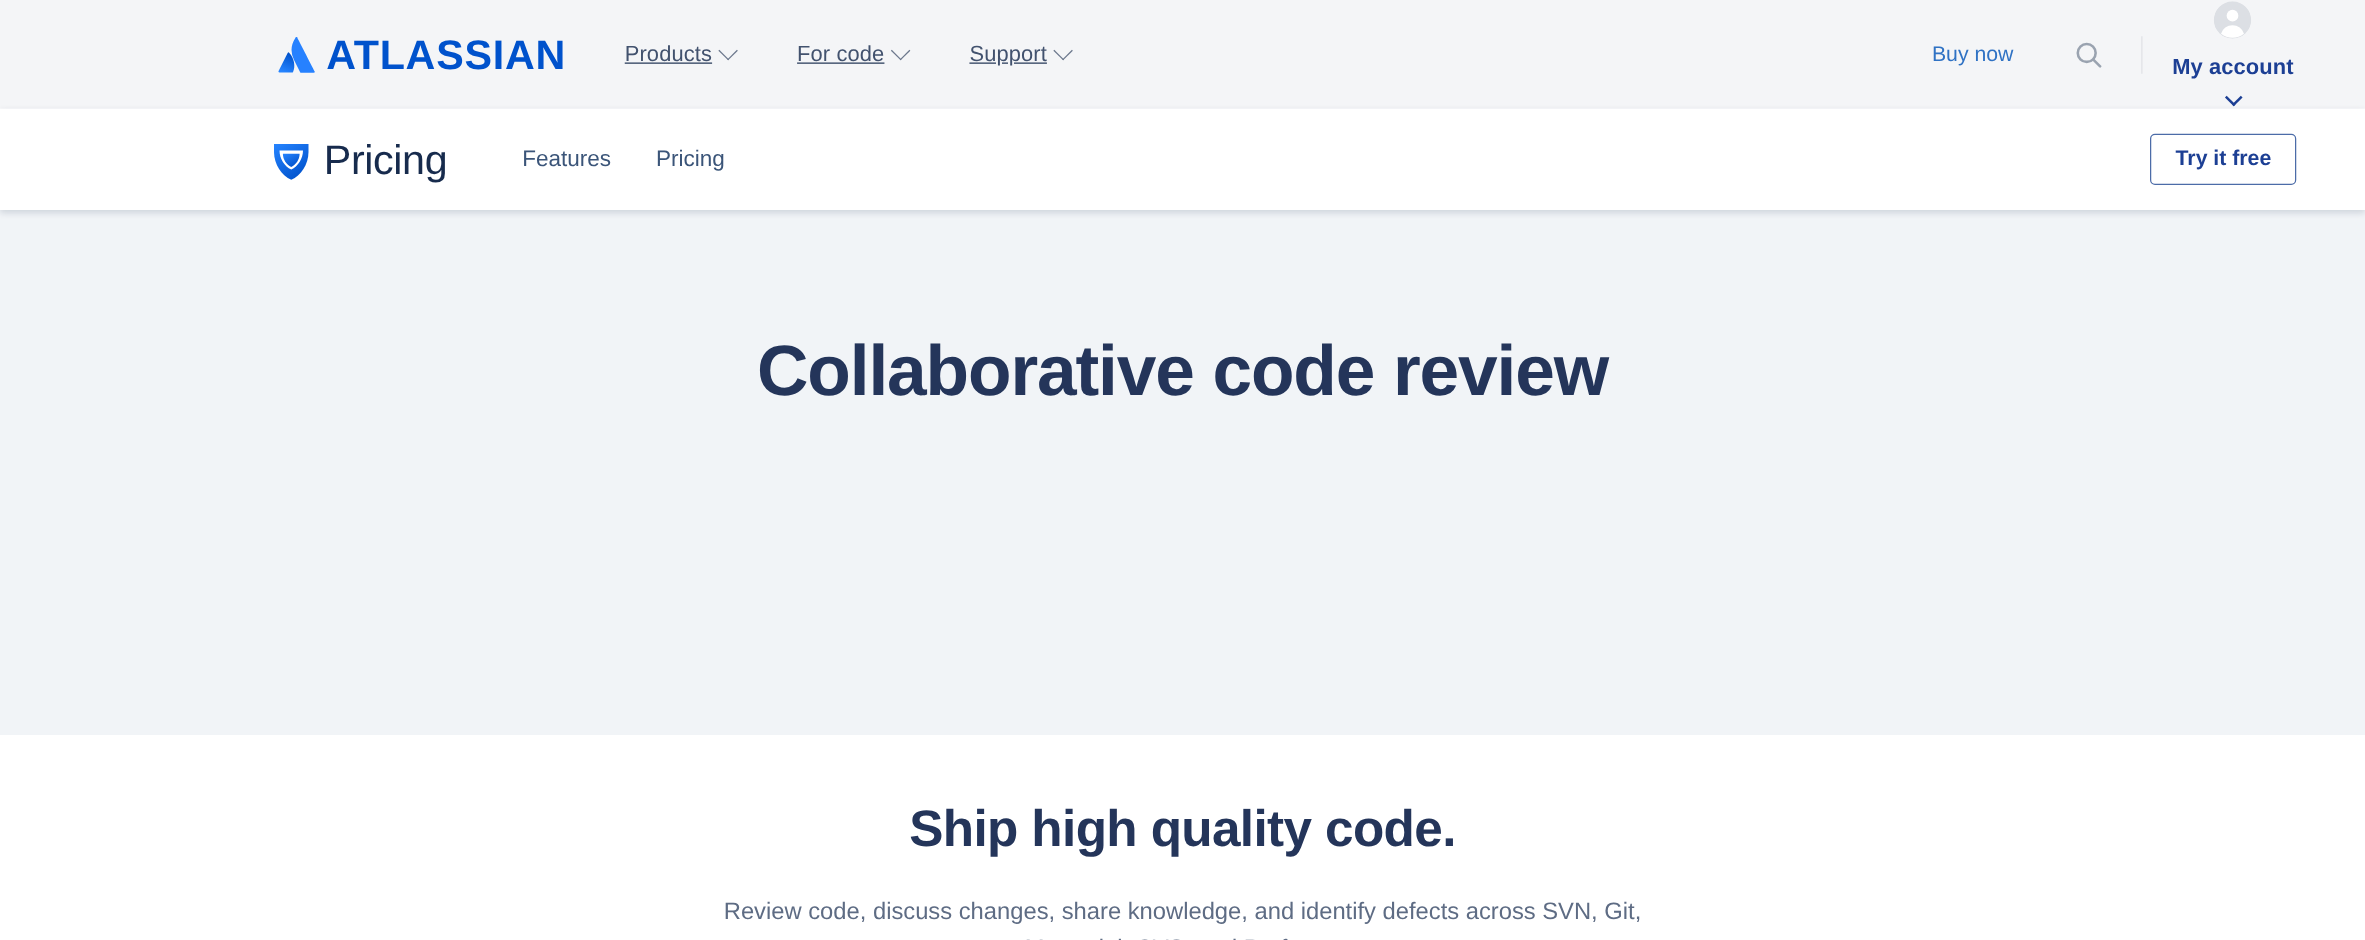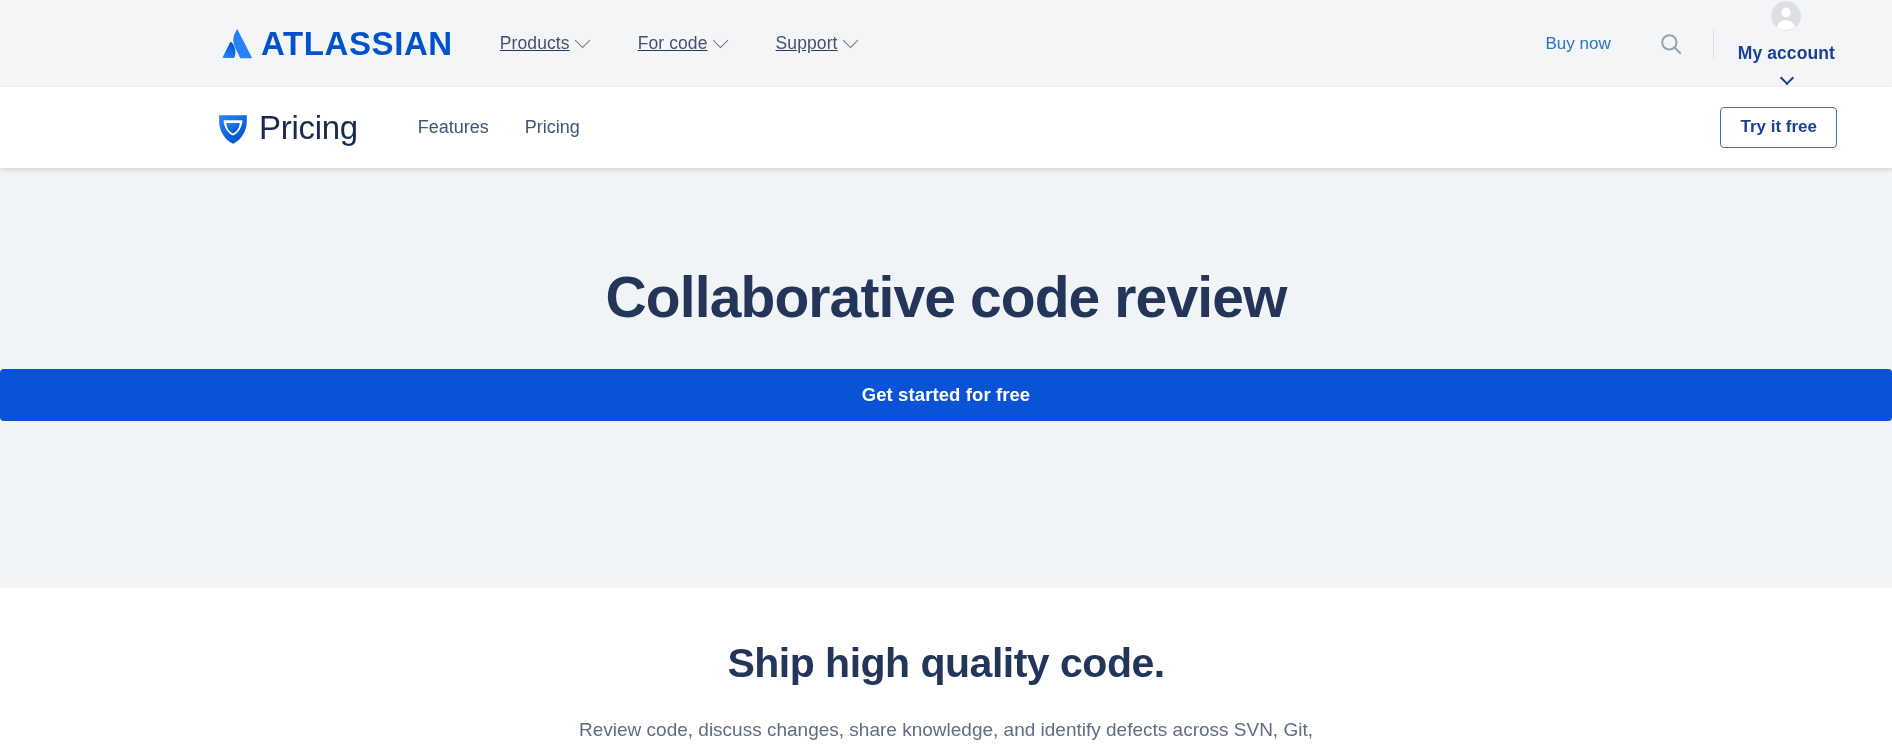--- a/index.html
+++ b/index.html
@@ -369,21 +369,20 @@
     <nav class="prod-nav">
       <a class="prod-nav-item">Features</a>
       <a class="prod-nav-item">Pricing</a>
     </nav>
 
     <button class="try-free">Try it free</button>
   </div>
 
   <section class="hero">
     <h1 class="hero-title">Collaborative code review</h1>
-    <button class="hero-cta">Get started for free</button>
   </section>
 
   <section class="section2">
     <h2 class="sec2-title">Ship high quality code.</h2>
     <p class="sec2-body">Review code, discuss changes, share knowledge, and identify defects across SVN, Git, Mercurial, CVS, and Perforce.</p>
   </section>
 
 </div>
 
 </body></html>

